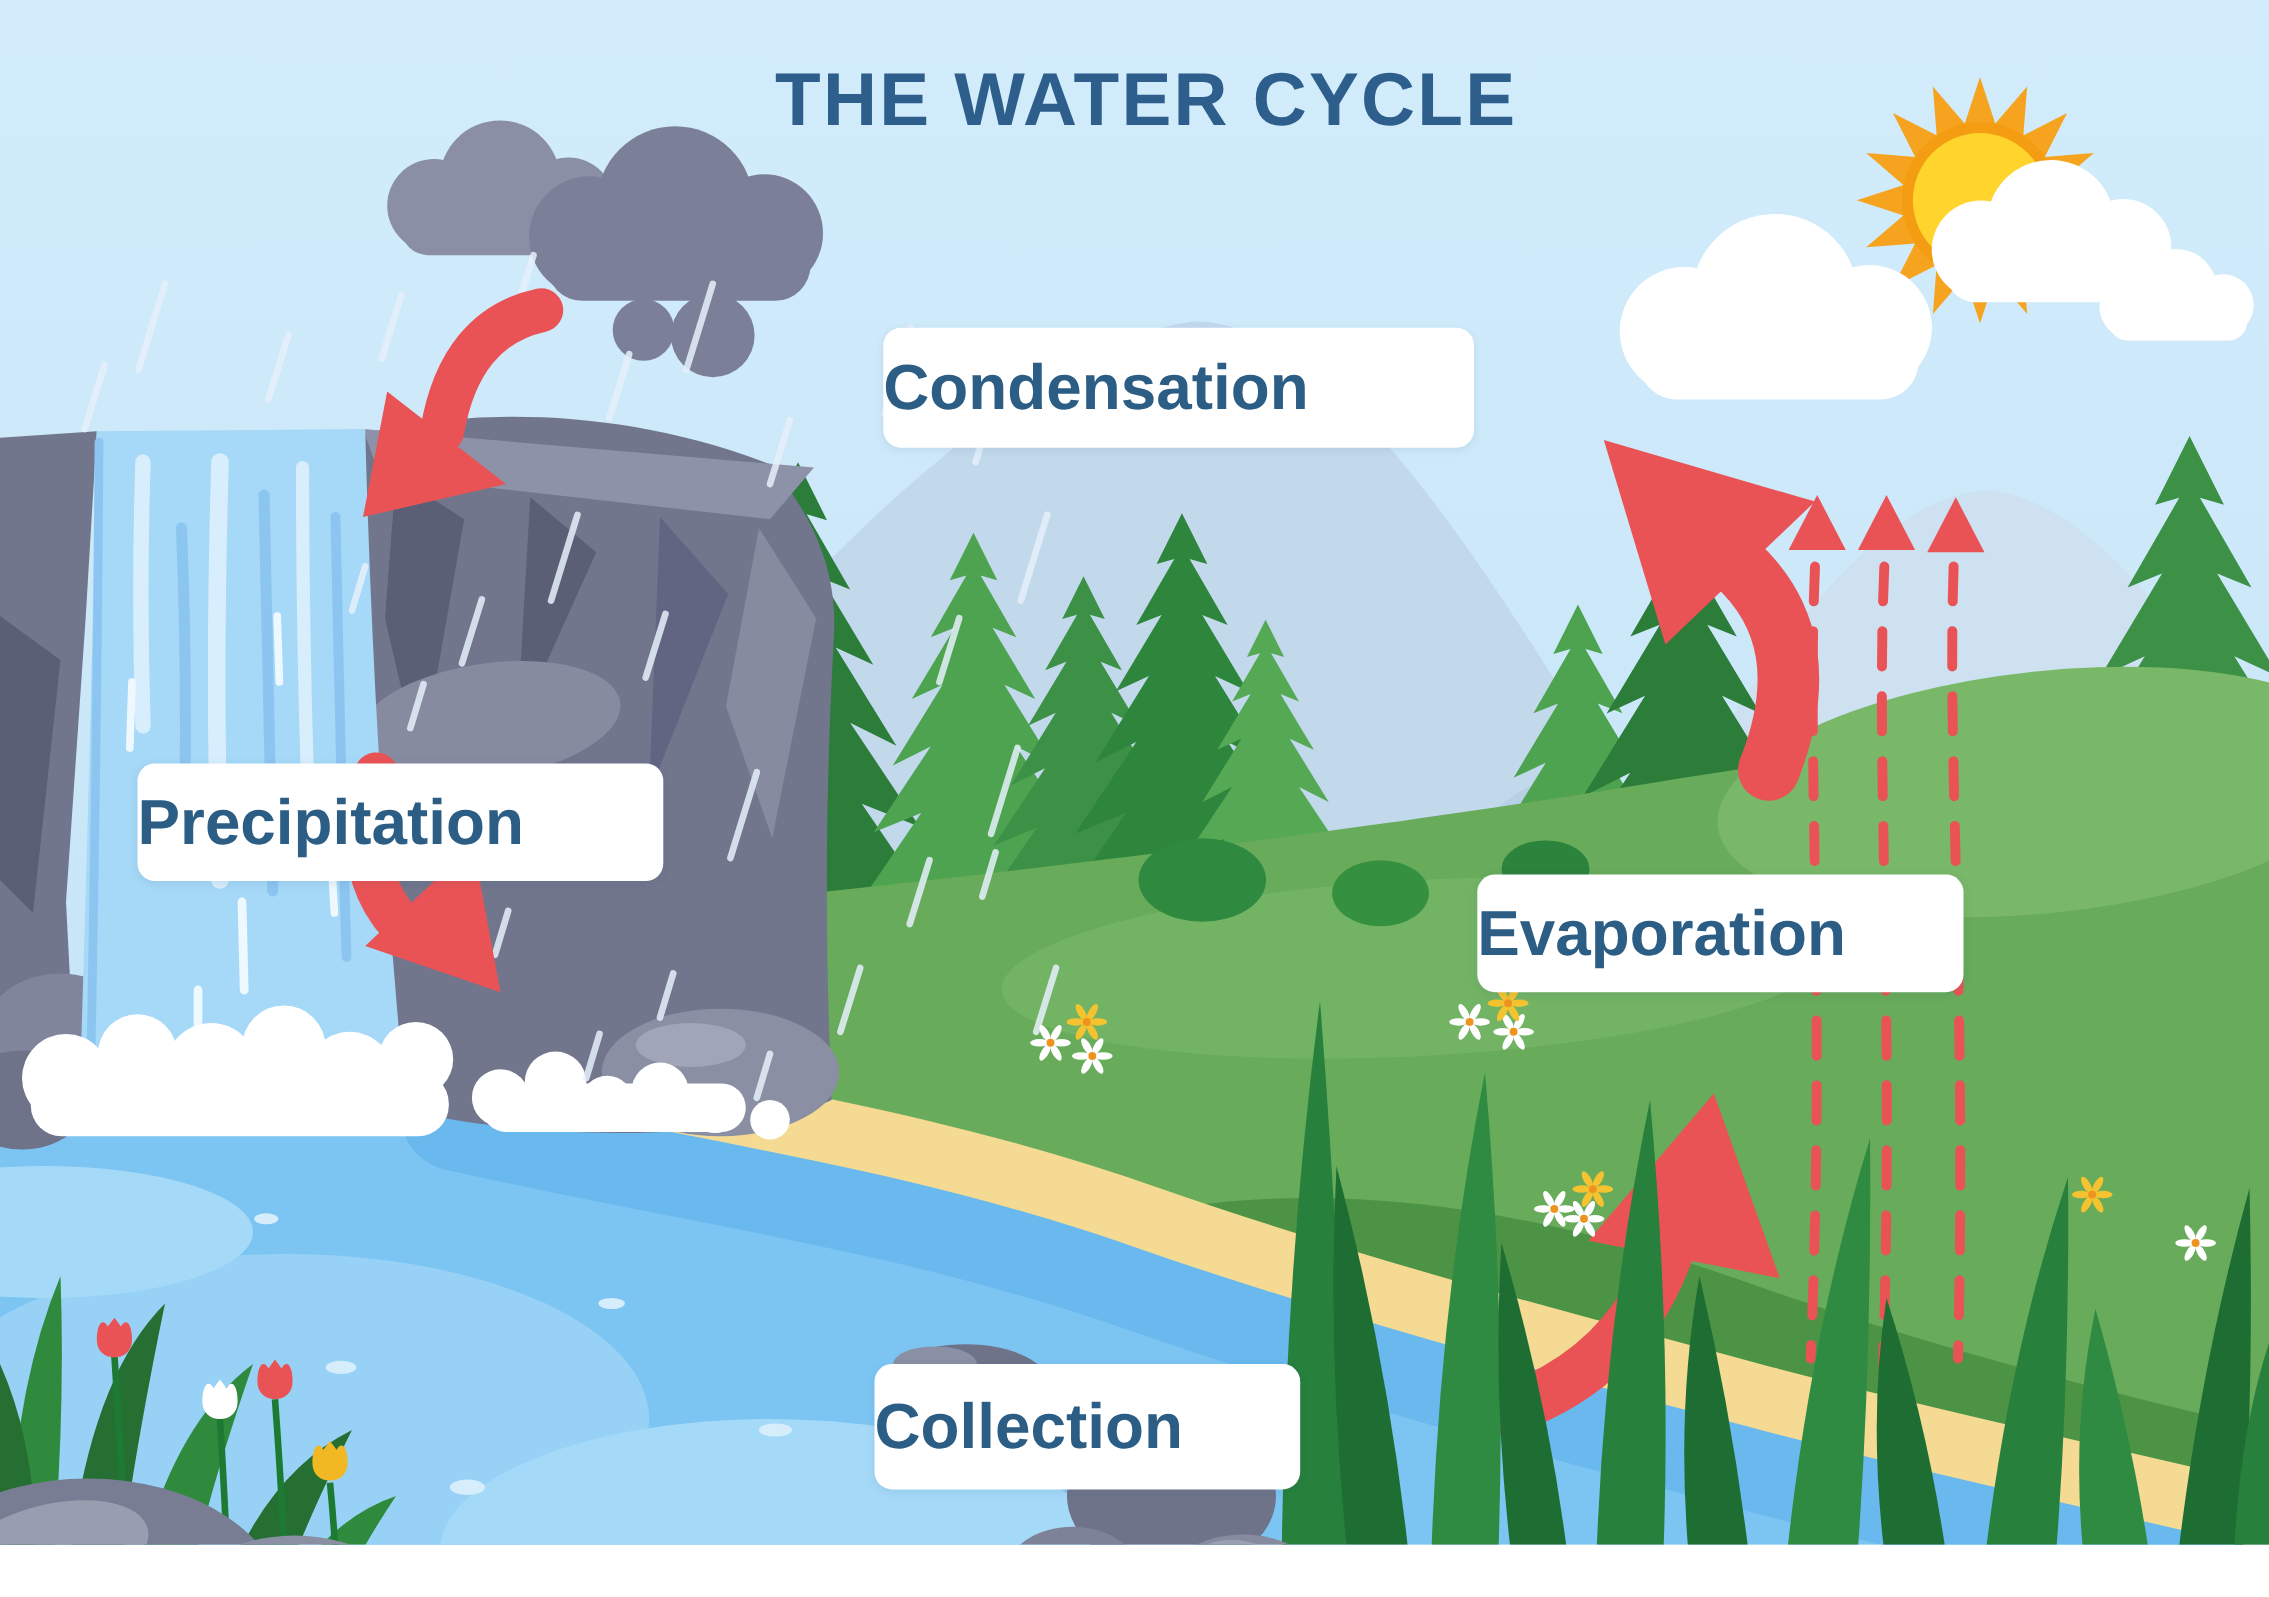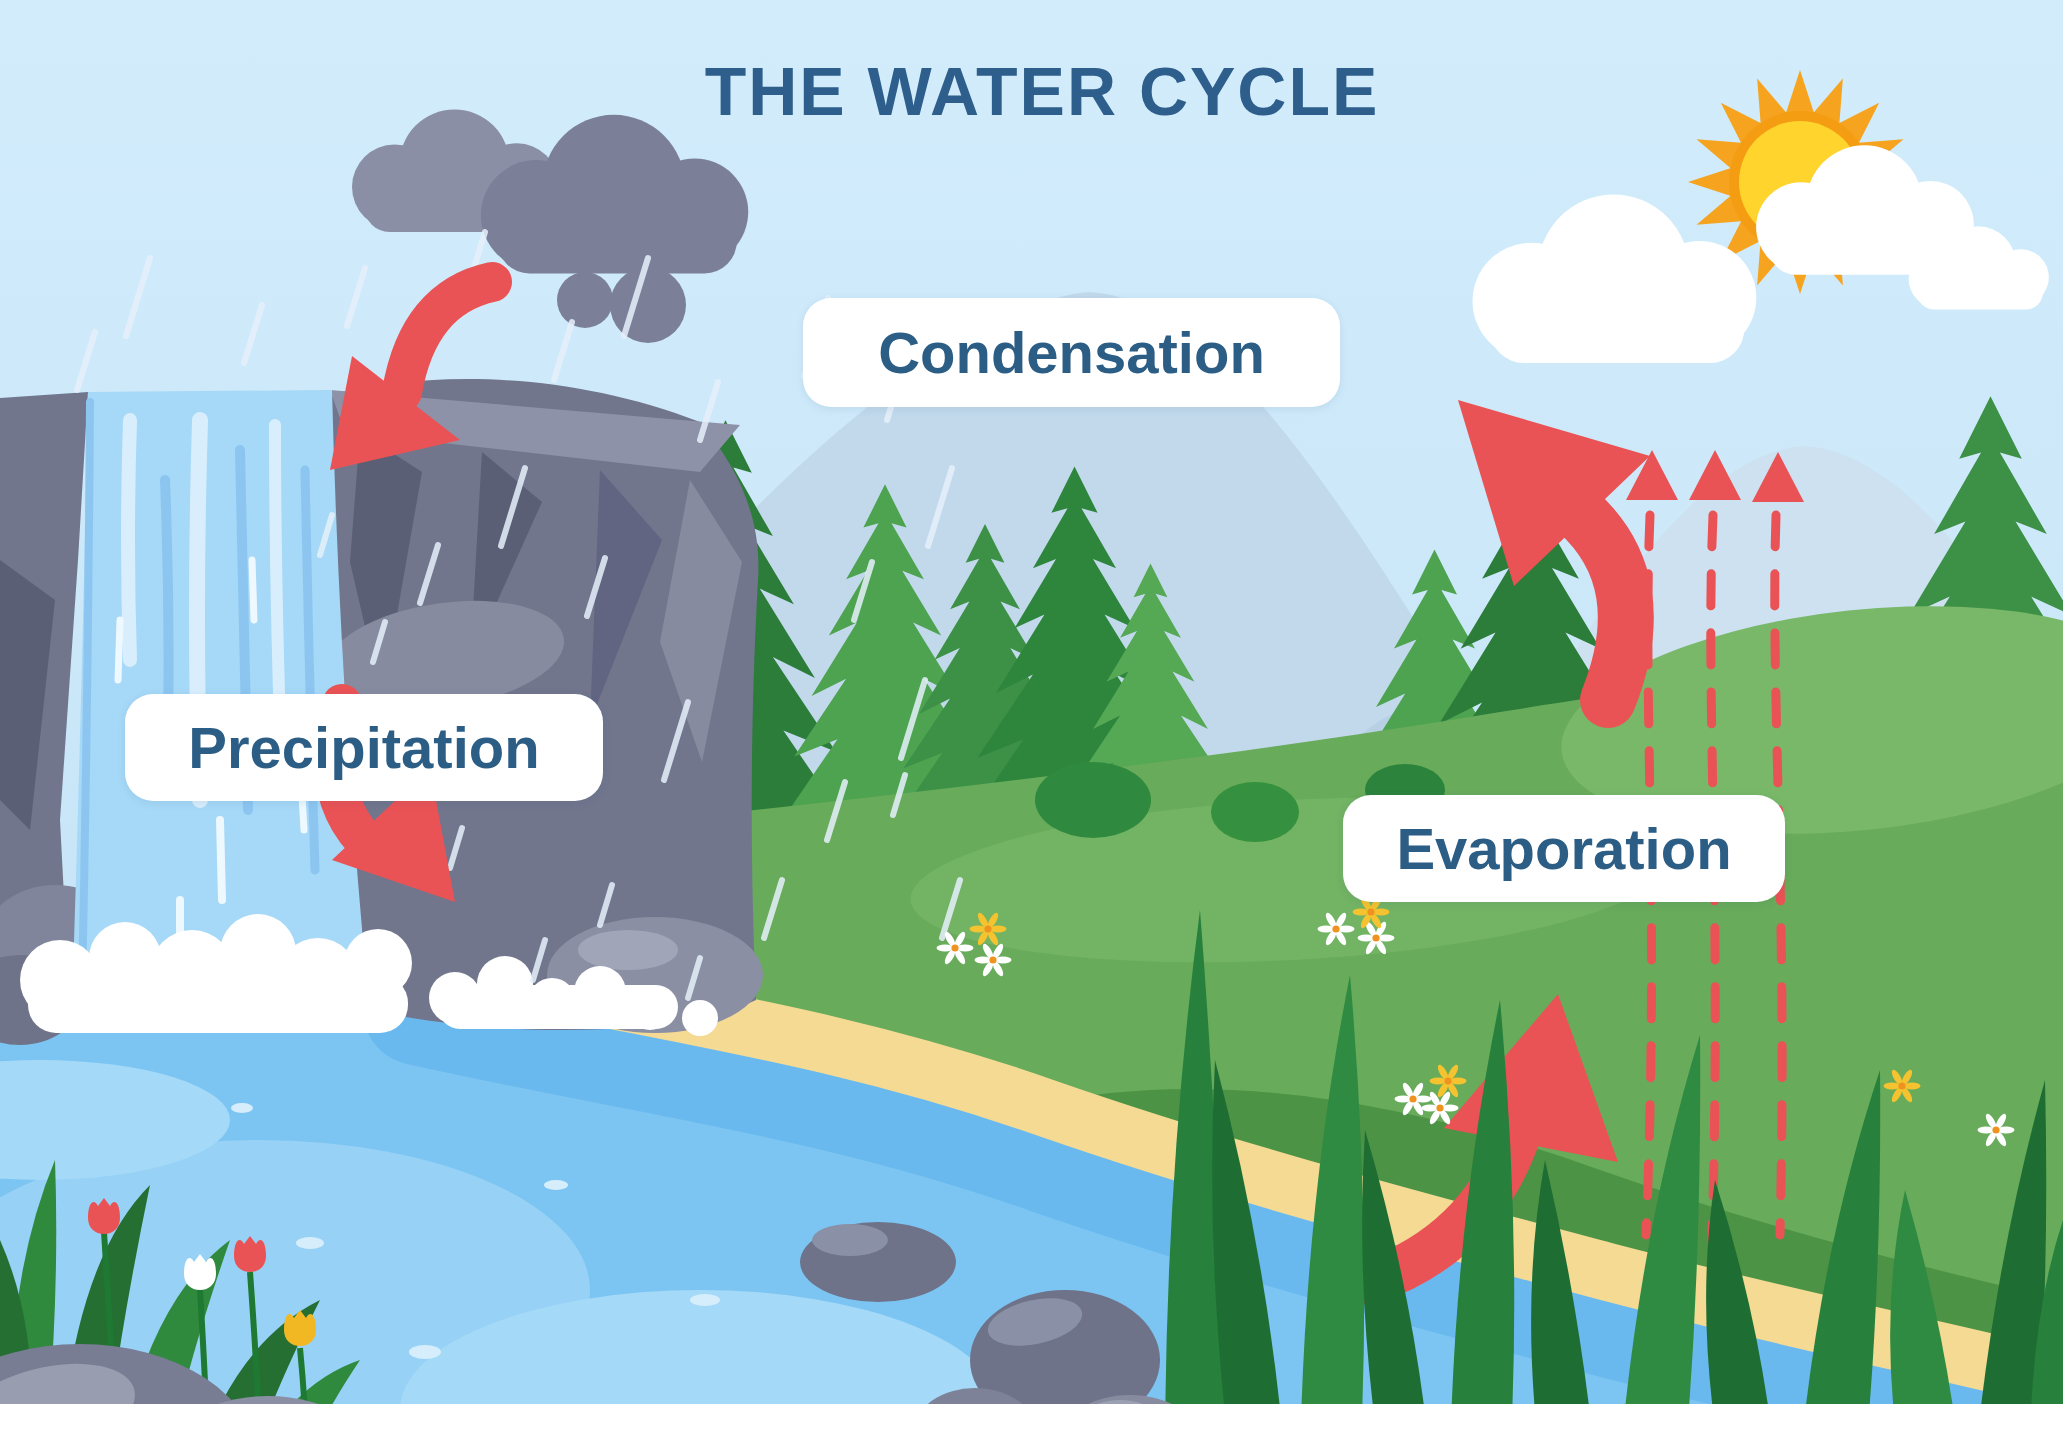--- a/index.html
+++ b/index.html
@@ -7,23 +7,23 @@
     position:relative;width:2063px;height:1404px;overflow:hidden;
     font-family:Liberation Sans, sans-serif;
   }
   .stage svg.scene{position:absolute;left:0;top:0;width:2063px;height:1452px;display:block;}
   .title{
     position:absolute;left:1042px;top:52px;transform:translateX(-50%);
     font-size:68px;font-weight:bold;letter-spacing:2px;white-space:nowrap;
     color:var(--title-text,#2d5e8c);z-index:3;
   }
   .label{
-    position:absolute;z-index:3;display:flex;align-items:center;justify-content:center;
+    position:absolute;z-index:3;display:flex;align-items:center;
     background:var(--label-bg,#fff);color:var(--label-text,#2b5d85);
-    border-radius:28px;font-size:58px;font-weight:bold;line-height:1;white-space:nowrap;
+    border-radius:16px;font-size:58px;font-weight:bold;line-height:1;white-space:nowrap;
     box-shadow:0 2px 8px rgba(40,80,120,.10);
   }
   .c-water{fill:var(--water,#7cc5f2);}
   .c-field{fill:var(--field-green,#68ab5b);}
   .c-sand{stroke:var(--sand,#f4da93);fill:none;}
   .c-sun-ray{fill:var(--sun-ray,#f6a41f);}
   .c-sun-core{fill:var(--sun-core,#ffd42c);}
   .c-arrow{fill:var(--arrow-red,#ea5355);}
   .c-arrow-band{stroke:var(--arrow-red,#ea5355);fill:none;stroke-linecap:round;}
   .c-dash{stroke:var(--arrow-red,#ea5355);fill:none;stroke-linecap:round;stroke-dasharray:32 27;}
@@ -325,14 +325,17 @@
 
 <div class="label" style="left:803px;top:298px;width:537px;height:109px">
   <span>Condensation</span>
 </div>
 <div class="label" style="left:1343px;top:795px;width:442px;height:107px">
   <span>Evaporation</span>
 </div>
 <div class="label" style="left:125px;top:694px;width:478px;height:107px">
   <span>Precipitation</span>
 </div>
+<div class="label" style="left:795px;top:1240px;width:387px;height:114px">
+  <span>Collection</span>
+</div>
 
 </div>
 
 </body></html>

